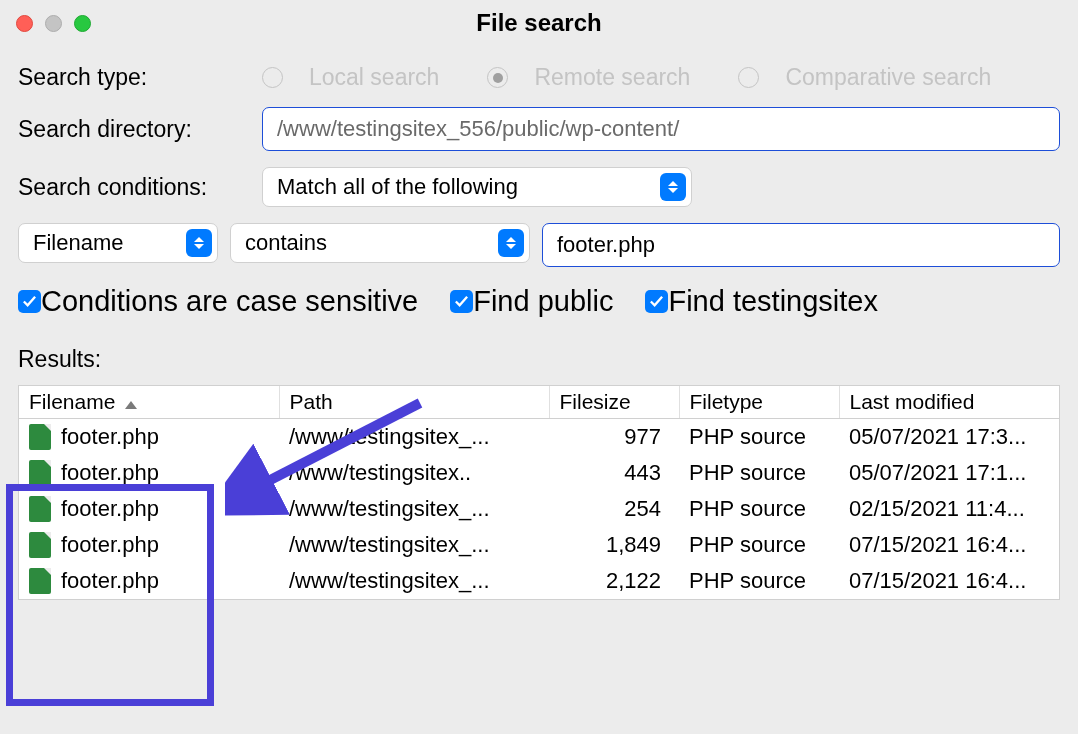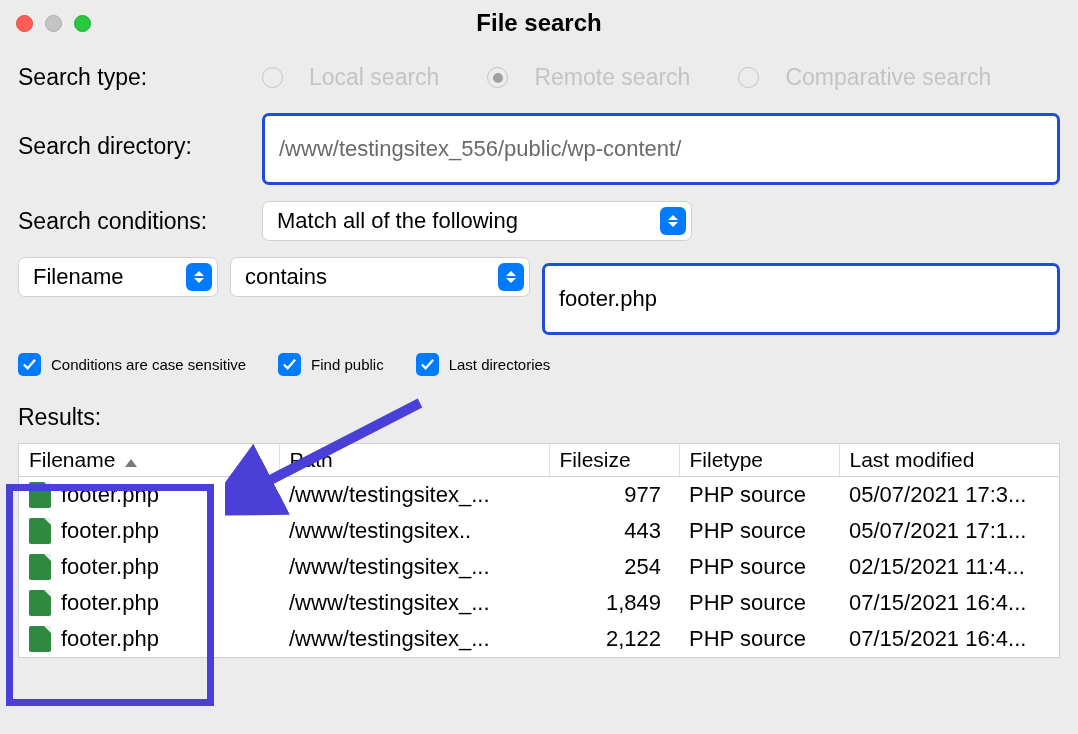--- a/index.html
+++ b/index.html
@@ -74,26 +74,25 @@
     }
     .radio-inner {
       width: 10px;
       height: 10px;
       border-radius: 50%;
       background: #a0a0a0;
     }
     .text-input {
       flex: 1;
       background: #fff;
-      border: 3px solid #1d4ed8;
+      border: 1px solid #1d4ed8;
       border-radius: 7px;
-      padding: 20px 14px;
+      padding: 8px 14px;
       font-size: 22px;
       color: #6a6a6a;
-      margin-top: 6px;
     }
     .select {
       background: #fff;
       border: 1px solid #d0d0d0;
       border-radius: 7px;
       padding: 6px 14px;
       font-size: 22px;
       display: flex;
       align-items: center;
       position: relative;
@@ -135,22 +134,21 @@
     .checkbox-row {
       display: flex;
       gap: 32px;
       align-items: center;
       margin-bottom: 28px;
       margin-top: 14px;
     }
     .checkbox-item {
       display: flex;
       align-items: center;
-      gap: 10px;
-      font-size: 15px;
+      font-size: 29px;
     }
     .checkbox {
       width: 23px;
       height: 23px;
       background: #007aff;
       border-radius: 5px;
       display: flex;
       align-items: center;
       justify-content: center;
     }
@@ -317,21 +315,21 @@
           </svg>
       </div>
       <span>Find public</span>
     </div>
     <div class="checkbox-item">
       <div class="checkbox">
         <svg viewBox="0 0 16 16">
             <path d="M2 8 L6 12 L14 3" stroke="#fff" stroke-width="2.5" fill="none"></path>
           </svg>
       </div>
-      <span>Last directories</span>
+      <span>Find testingsitex</span>
     </div>
   </div>
 
   <div class="results-label">Results:</div>
 
   <div class="table-container">
     <table class="table">
       <thead>
         <tr>
           <th class="col-filename">

